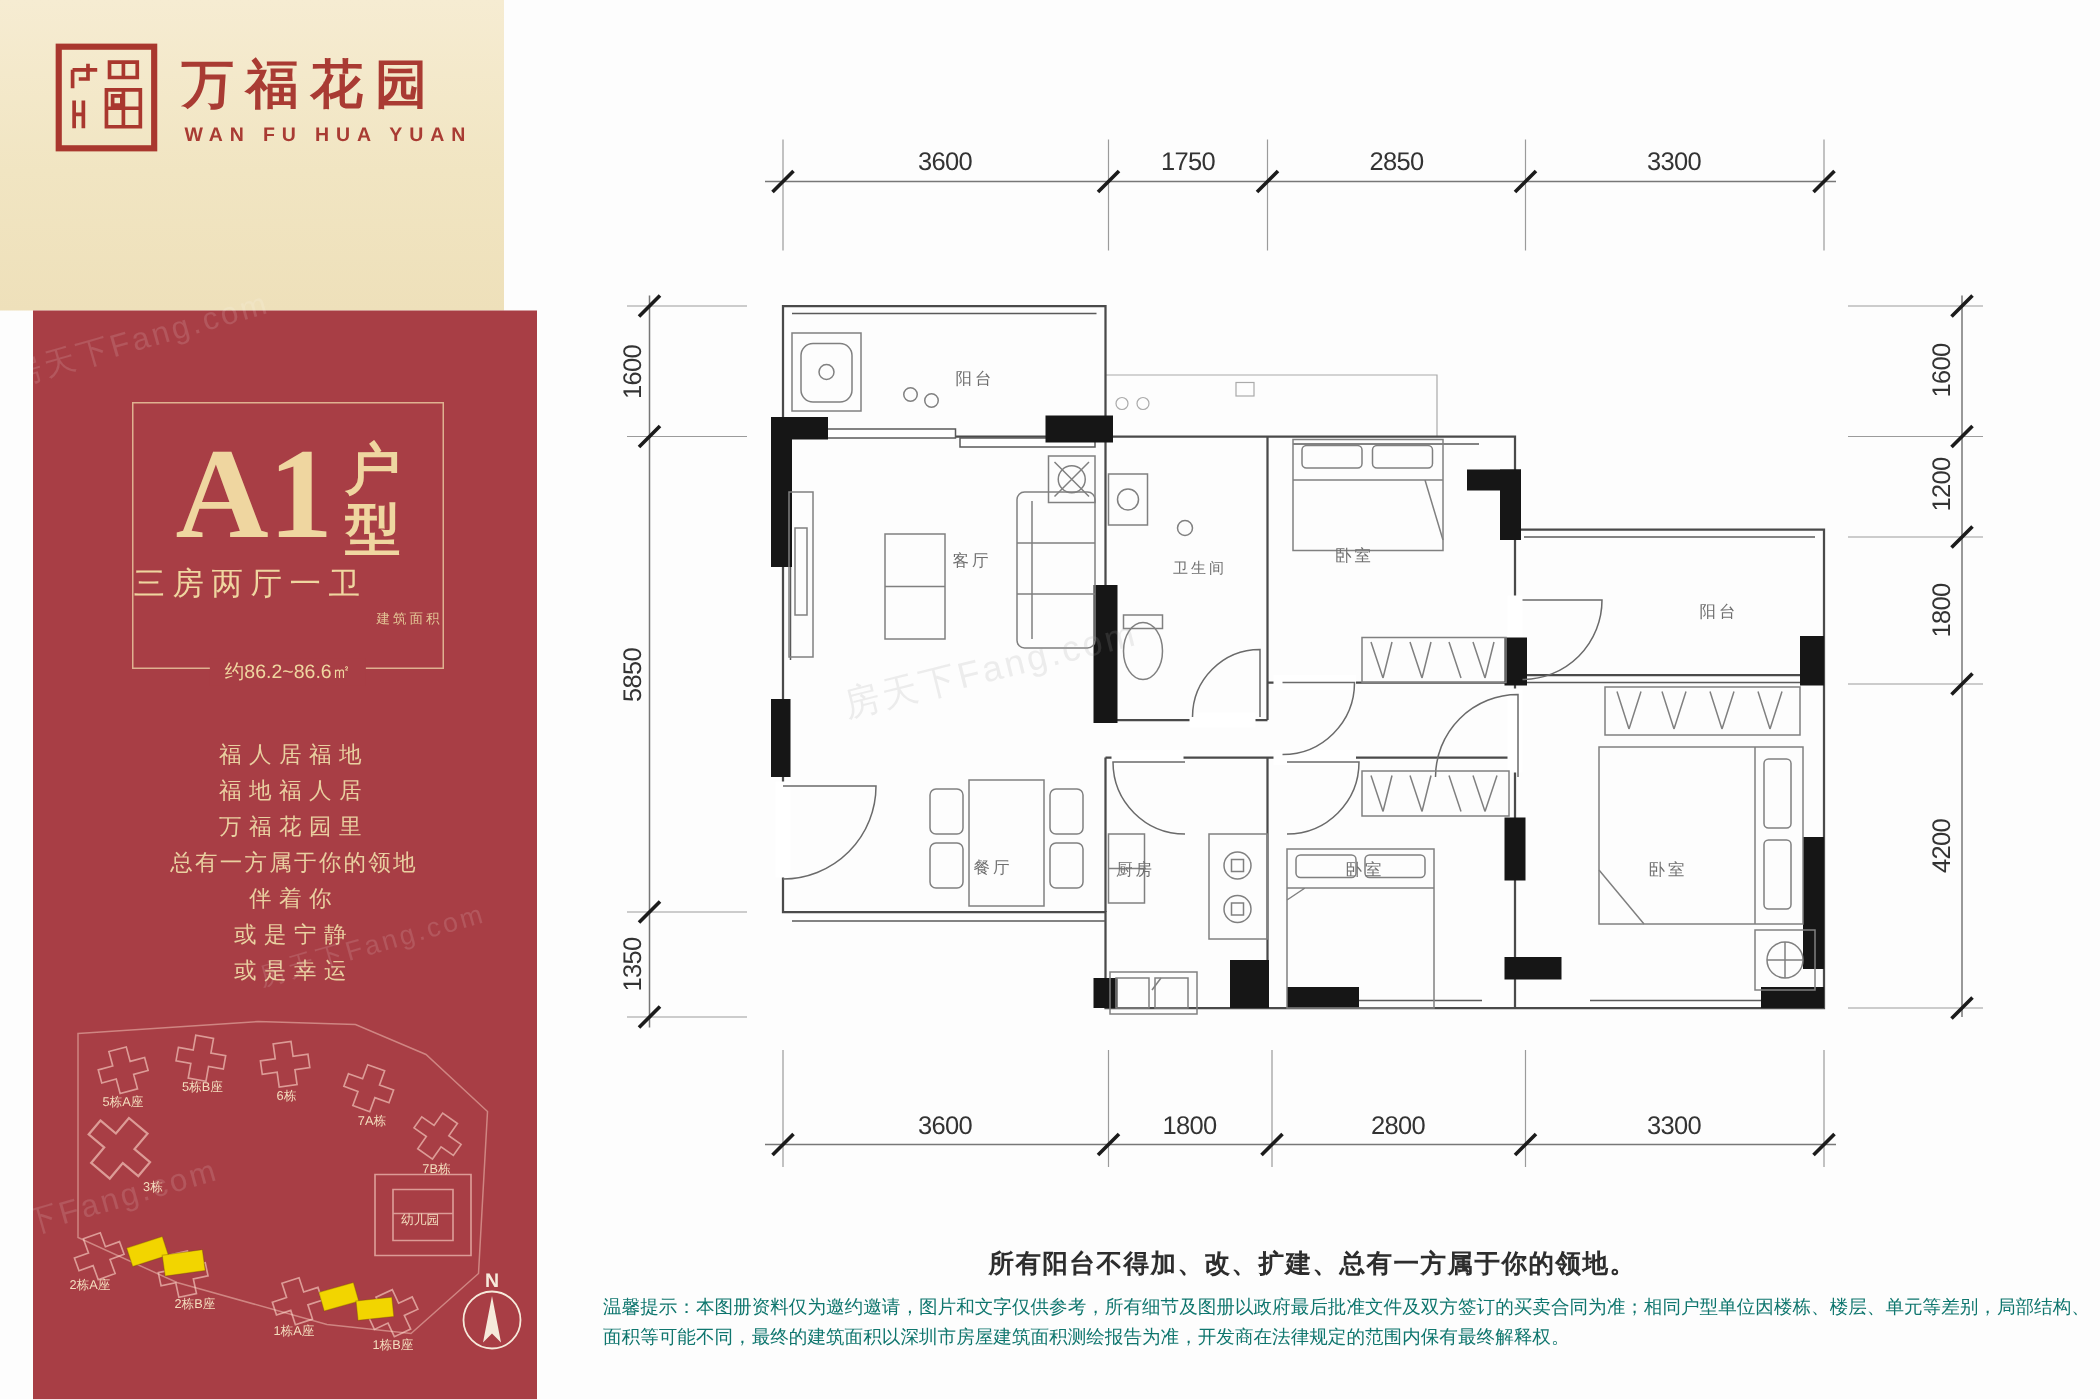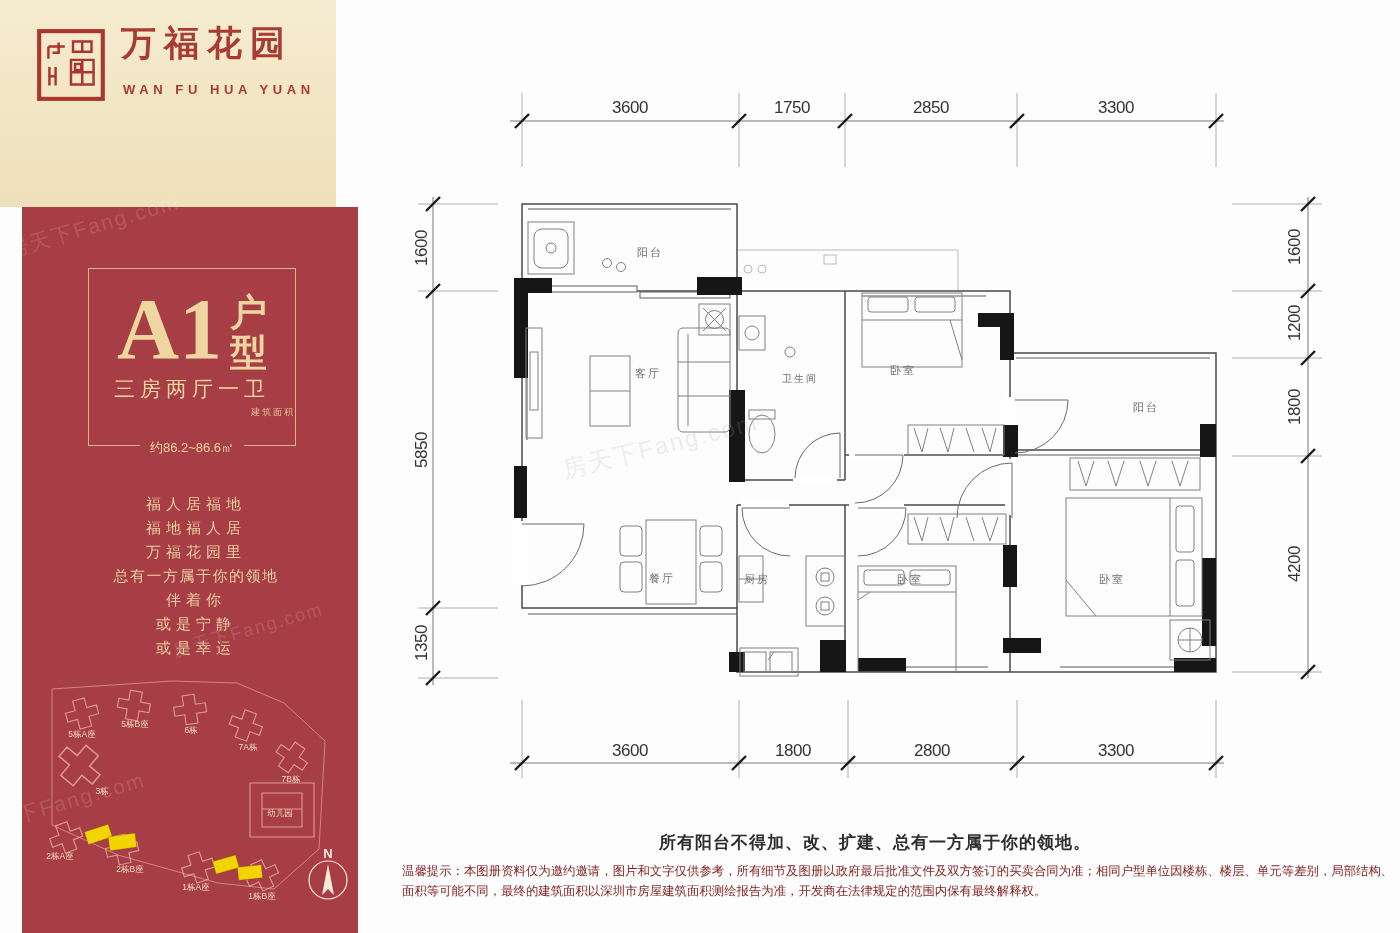--- a/index.html
+++ b/index.html
@@ -3,51 +3,51 @@
 <meta charset="utf-8">
 <style>
   html,body{margin:0;padding:0;background:#ffffff;}
   body{font-family:"Liberation Sans","DejaVu Sans",sans-serif;}
   .page{position:relative;width:1400px;height:933px;overflow:hidden;background:#fdfdfd;}
 
   
   .sidebar{position:absolute;left:0;top:0;width:336px;height:933px;}
   .brand-head{position:absolute;left:0;top:0;width:336px;height:207px;
     background:linear-gradient(180deg,#f6ecd2 0%,#f1e5c2 55%,#eee0ba 100%);}
-  .brand-title{position:absolute;left:121px;top:20px;font-size:35px;font-weight:bold;
+  .brand-title{position:absolute;left:121px;top:33px;font-size:35px;font-weight:bold;
     color:#a93b33;letter-spacing:8px;font-family:"Liberation Serif","DejaVu Serif",serif;white-space:nowrap;}
   .brand-sub{position:absolute;left:123px;top:82px;font-size:13px;font-weight:bold;
     color:#a93b33;letter-spacing:4.6px;white-space:nowrap;}
   .red-body{position:absolute;left:0;top:207px;width:336px;height:726px;background:#a83e45;margin-left:22px;}
 
   .unit-box{position:absolute;left:66px;top:61px;width:206px;height:176px;
     border:1px solid rgba(236,206,162,.8);}
   .unit-row{display:flex;justify-content:center;align-items:flex-start;margin-top:14px;}
   .unit-code{font-family:"Liberation Serif","DejaVu Serif",serif;font-size:86px;line-height:92px;
     font-weight:bold;color:#efd6a0;}
   .unit-suffix{display:flex;flex-direction:column;margin-left:8px;margin-top:10px;
     font-size:37px;line-height:40px;color:#efd6a0;font-weight:bold;}
-  .unit-layout{text-align:center;font-size:21px;letter-spacing:5px;color:#efd6a0;margin-top:0px;white-space:nowrap;}
+  .unit-layout{font-size:21px;letter-spacing:5px;color:#efd6a0;margin-top:0px;white-space:nowrap;}
   .area-label{position:absolute;left:0;right:0;bottom:26px;text-align:right;
     font-size:9px;letter-spacing:2px;color:#e3c495;}
   .area-value{position:absolute;left:50%;bottom:-12px;transform:translateX(-50%);
     background:#a83e45;padding:0 10px;font-size:13px;color:#efd6a0;white-space:nowrap;}
 
   .poem{position:absolute;left:0;top:285px;width:348px;text-align:center;color:#e9cfa0;}
   .poem-line{font-size:15px;line-height:24px;letter-spacing:5px;white-space:nowrap;}
   .poem-line.wide{letter-spacing:1.5px;}
 
   .siteplan{position:absolute;left:0;bottom:0;width:336px;height:256px;}
 
   
   .plan-svg{position:absolute;left:390px;top:85px;width:1010px;height:710px;}
   .balcony-note{position:absolute;left:400px;top:831px;width:950px;text-align:center;
     font-size:17px;font-weight:600;color:#2d2d2d;letter-spacing:1px;}
   .disclaimer{position:absolute;left:402px;top:862px;width:992px;
-    font-size:12.4px;line-height:1.58;color:#7f1d1d;}
+    font-size:12.4px;line-height:1.58;color:#0f766e;}
 
   
   .wm{position:absolute;pointer-events:none;white-space:nowrap;font-size:21px;letter-spacing:2px;}
   .wm.on-red{color:rgba(255,255,255,.13);}
   .wm.on-white{color:rgba(160,160,160,.18);}
 
   svg text{font-family:"Liberation Sans","DejaVu Sans",sans-serif;}
   .dim-num{font-size:17px;fill:#333;letter-spacing:-0.5px;}
   .room-lb{font-size:11px;fill:#6f6f6f;letter-spacing:2px;}
 </style>

